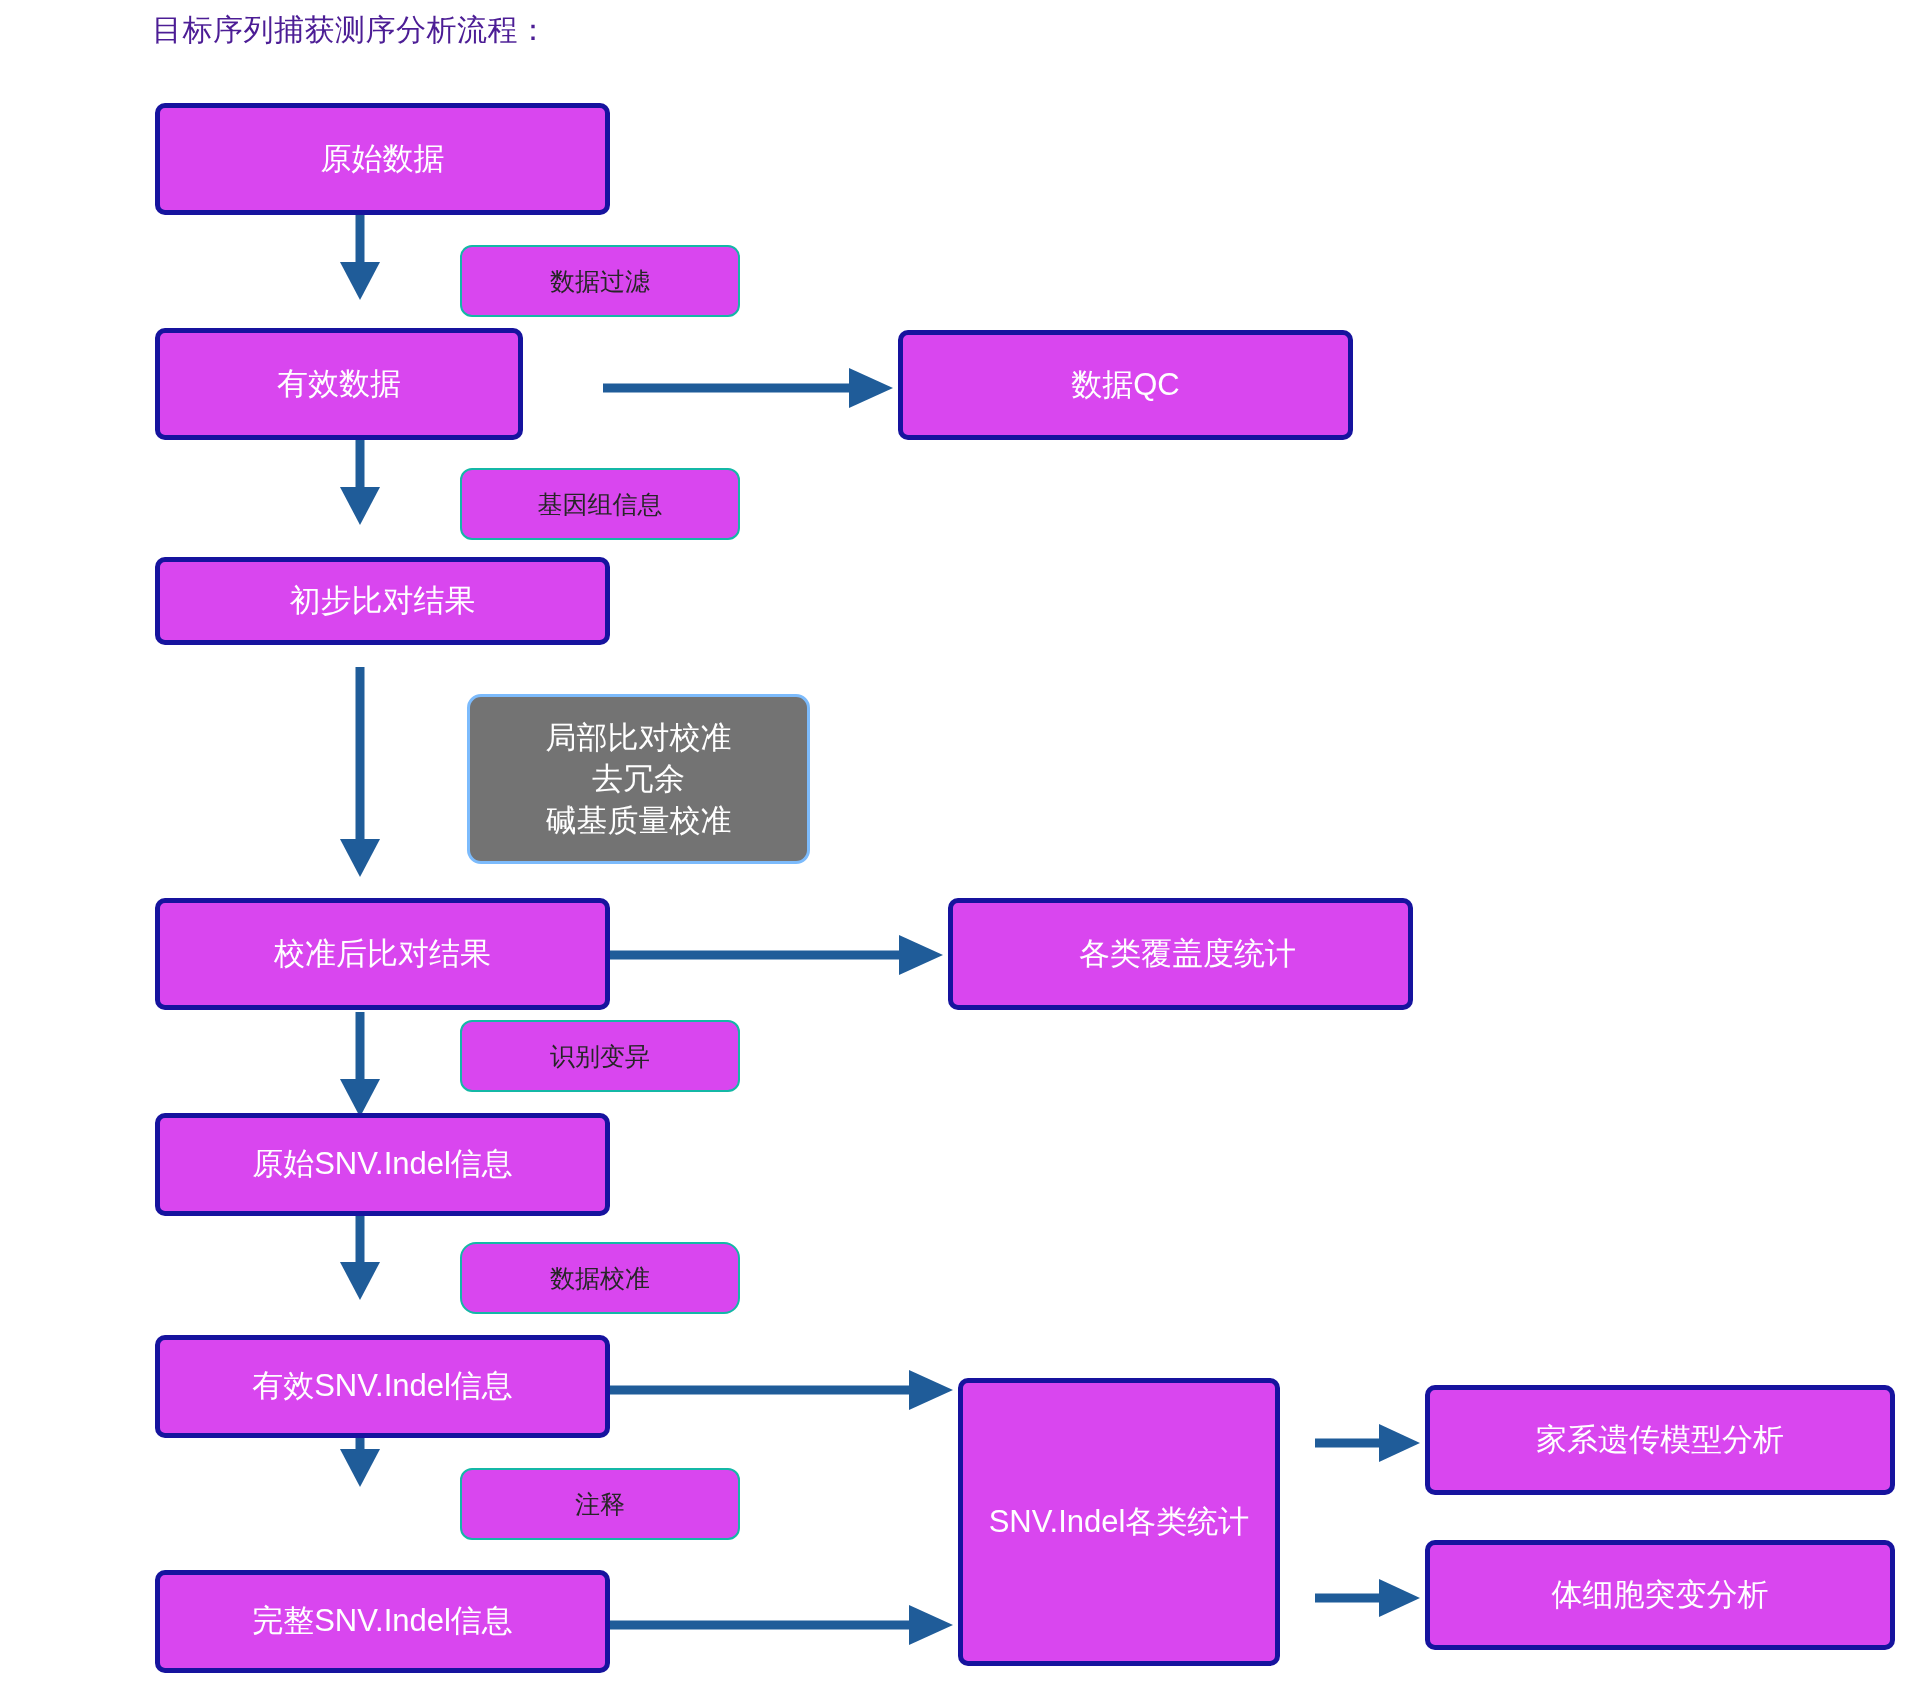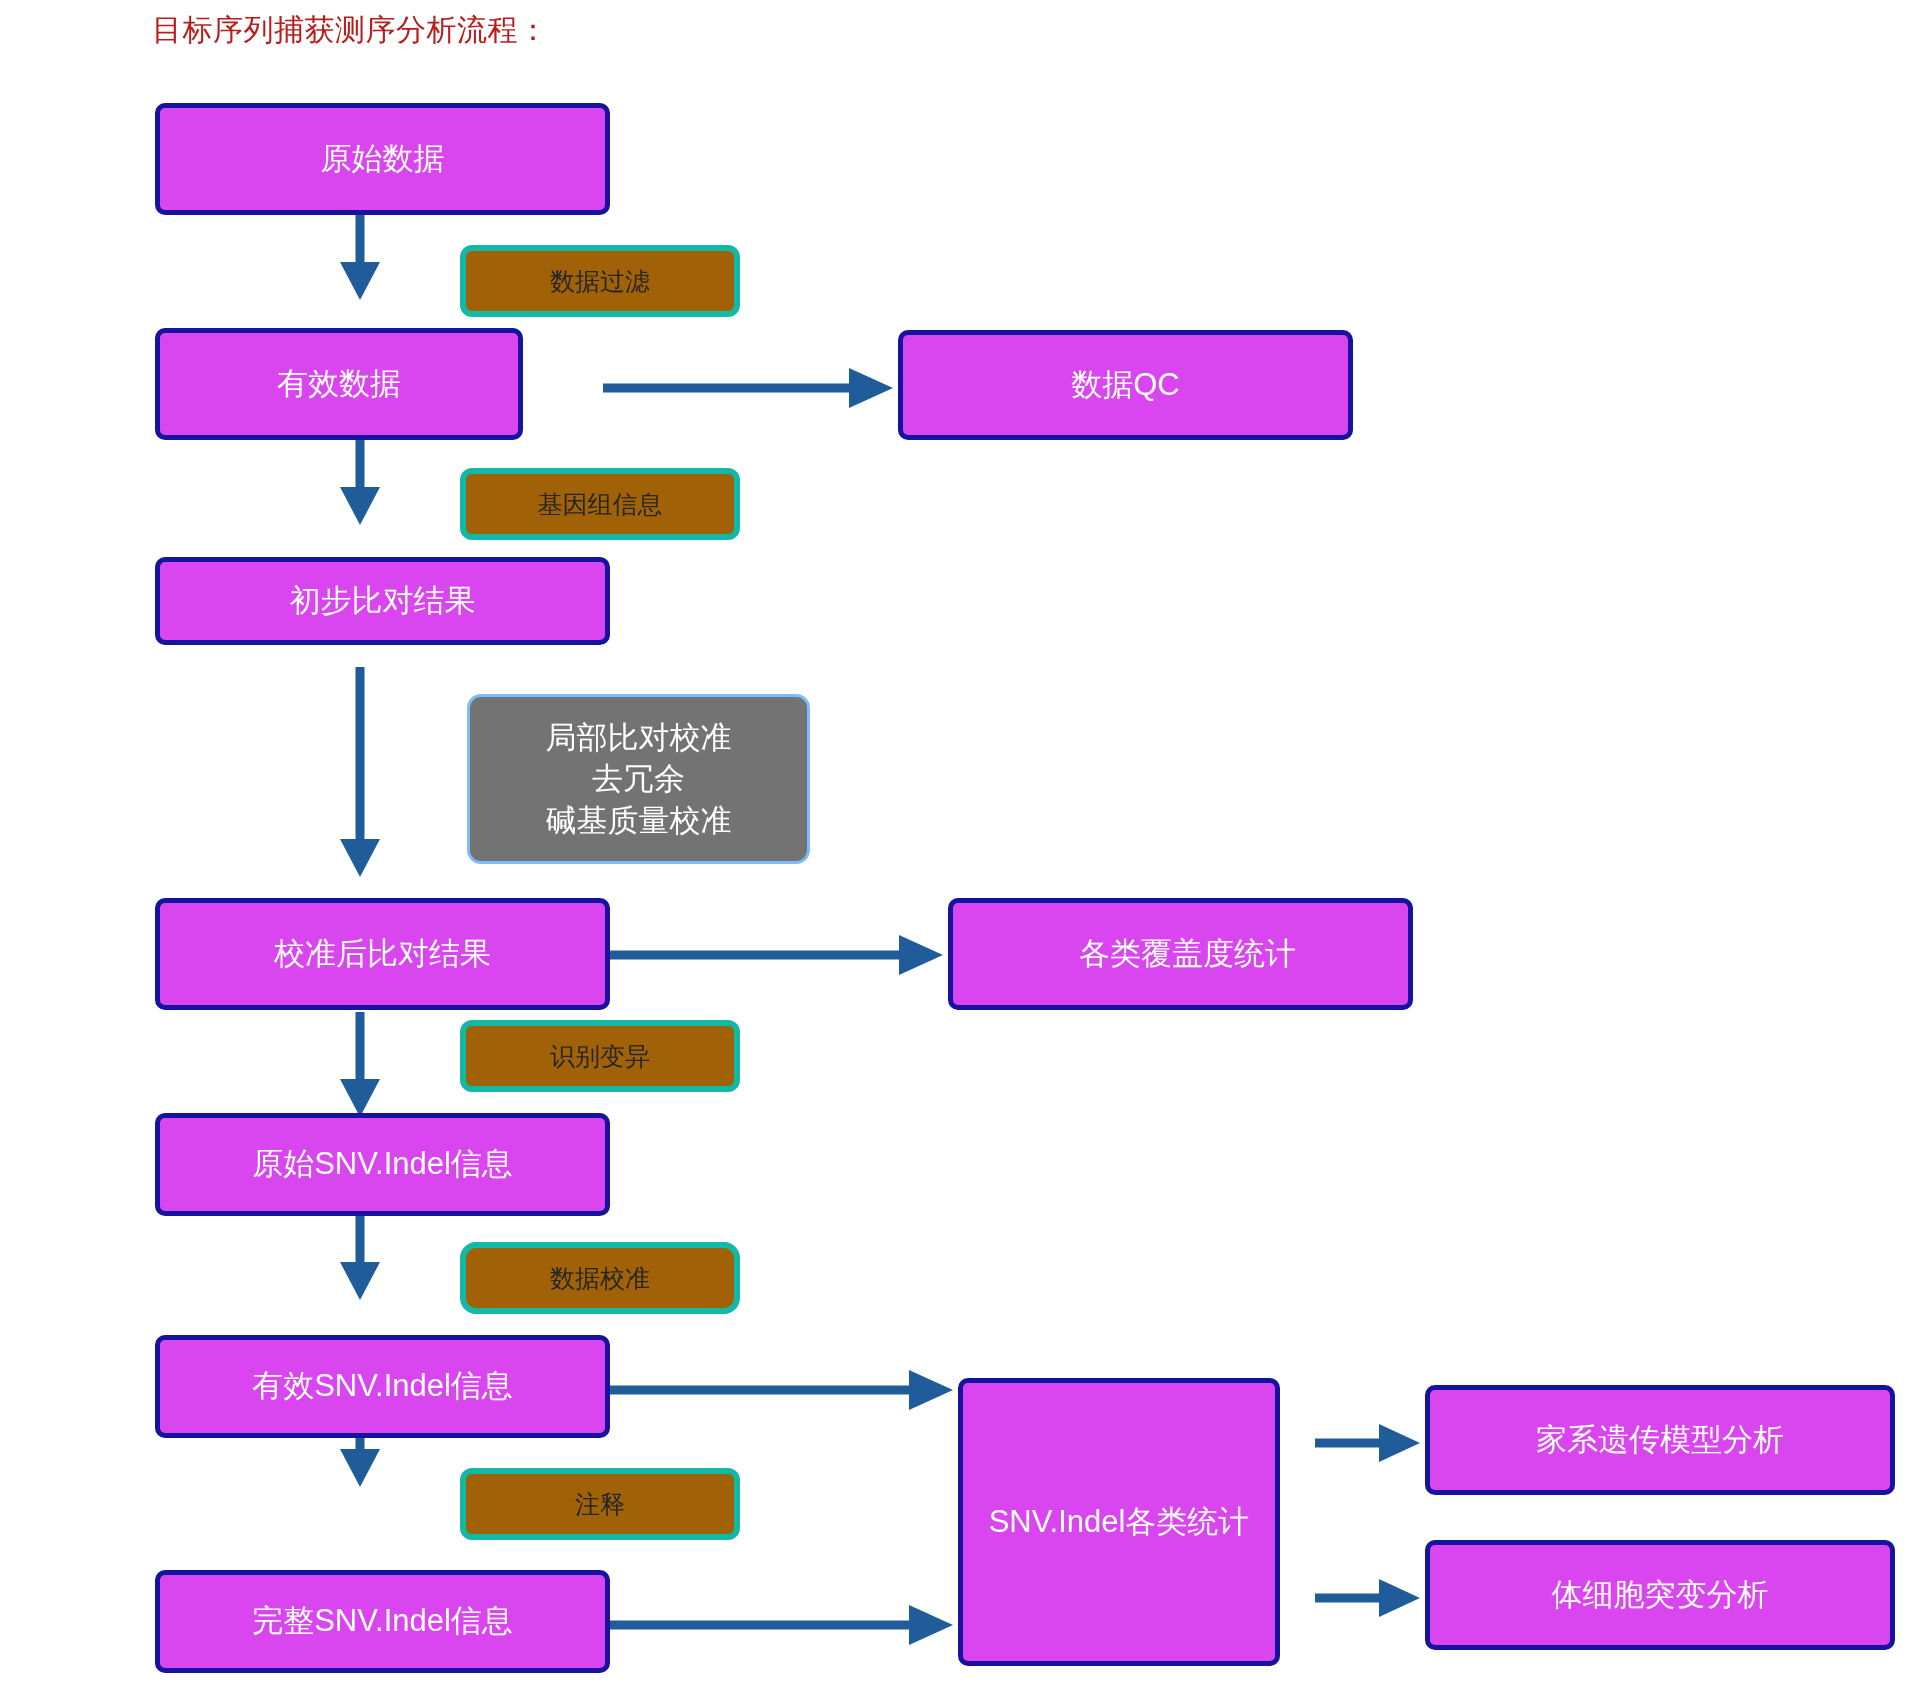--- a/index.html
+++ b/index.html
@@ -23,21 +23,21 @@
     top: 0;
     width: 1920px;
     height: 1687px;
     pointer-events: none;
   }
   .title {
     position: absolute;
     left: 152px;
     top: 10px;
     font-size: 30px;
-    color: #b91c1c;
+    color: #4c1d95;
     letter-spacing: 0.5px;
     white-space: nowrap;
   }
   
   .node {
     position: absolute;
     box-sizing: border-box;
     background: #d946ef;
     border: 5px solid #16139E;
     border-radius: 10px;
@@ -63,22 +63,22 @@
     justify-content: center;
     text-align: center;
     font-size: 31px;
     line-height: 1.33;
     padding: 4px 8px;
   }
   
   .edge-label {
     position: absolute;
     box-sizing: border-box;
-    background: #a16207;
-    border: 6px solid #14b8a6;
+    background: #d946ef;
+    border: 2px solid #14b8a6;
     border-radius: 12px;
     color: #262626;
     display: flex;
     align-items: center;
     justify-content: center;
     text-align: center;
     font-size: 25px;
     line-height: 1.2;
   }
   .nowrap { white-space: nowrap; }

